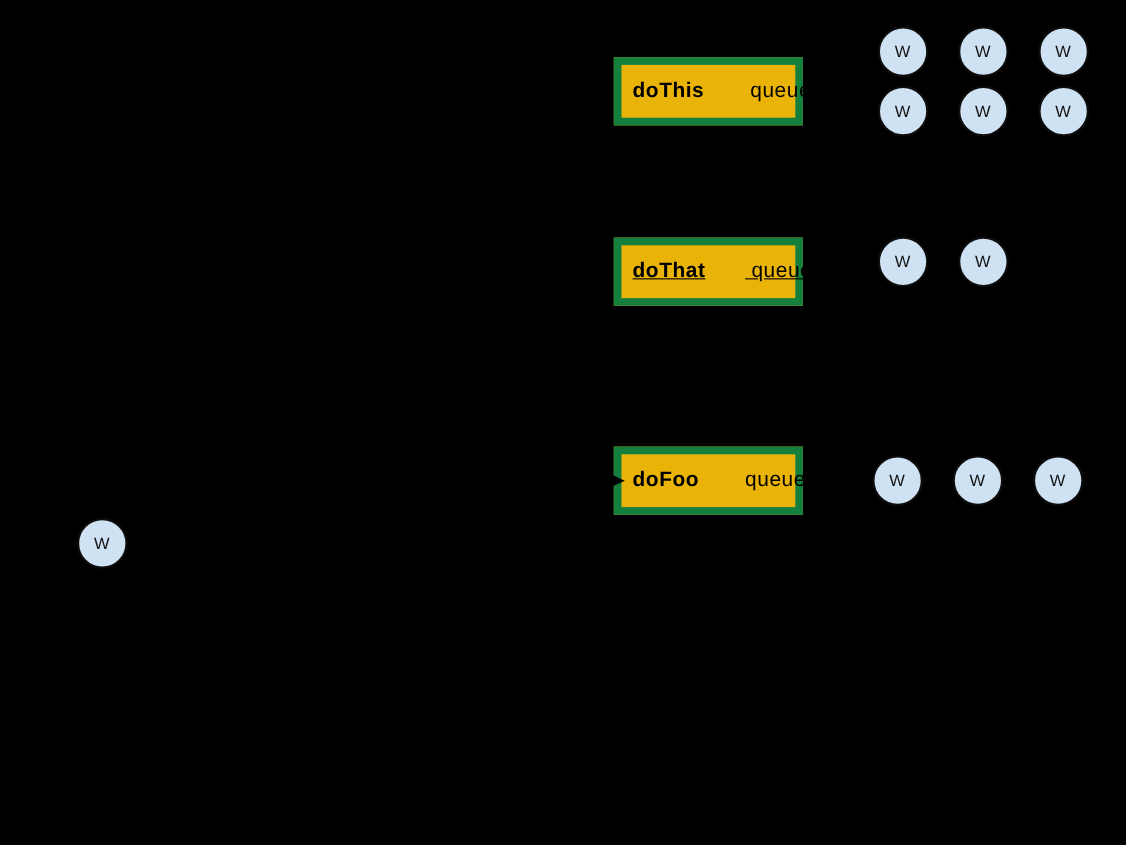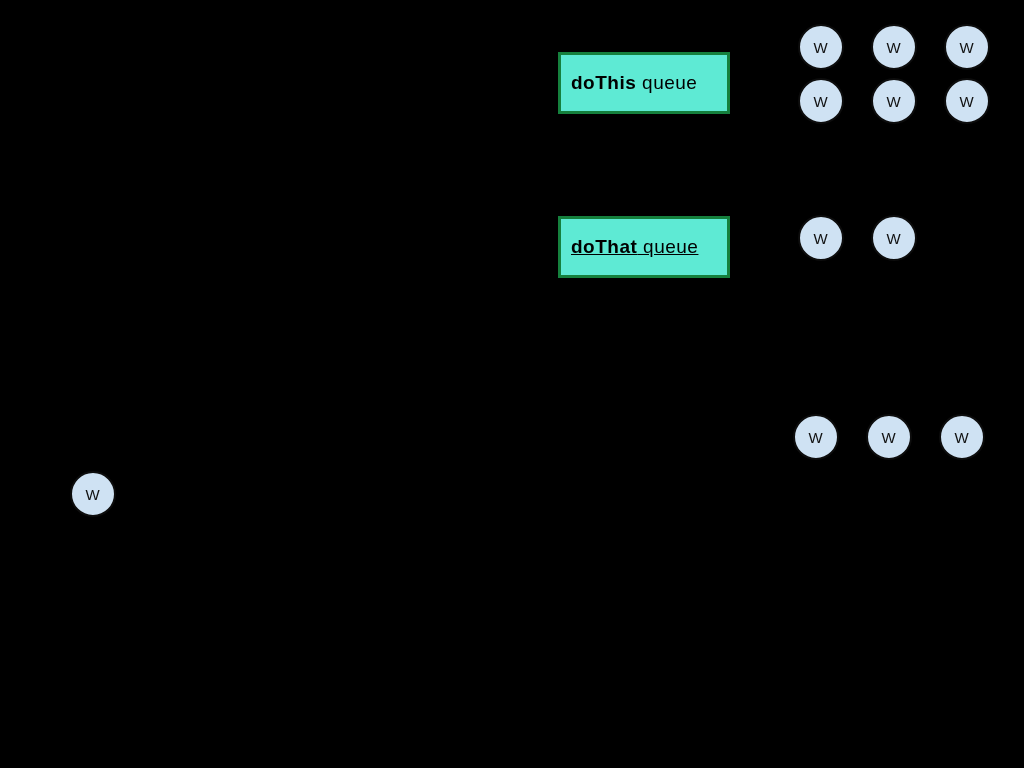--- a/index.html
+++ b/index.html
@@ -13,29 +13,30 @@
     width: 1024px;
     height: 768px;
     background: #000000;
     overflow: hidden;
   }
   .queue-box {
     position: absolute;
     box-sizing: border-box;
     width: 172px;
     height: 62px;
-    background: #5eead4;
-    border: 3px solid #15803d;
+    background: #eab308;
+    border: 7px solid #15803d;
     display: flex;
     align-items: center;
     padding-left: 10px;
     font-size: 19px;
     color: #000000;
     white-space: pre;
     letter-spacing: 0.5px;
+    gap: 36px;
   }
   .queue-box .qbold { font-weight: 700; }
   #box-dothis { left: 558px; top: 52px; }
   #box-dothat { left: 558px; top: 216px; text-decoration: underline; }
   #box-dofoo  { left: 558px; top: 406px; }
 
   .workers {
     position: absolute;
     display: flex;
     flex-wrap: wrap;
@@ -111,20 +112,23 @@
   <div class="workers" id="workers-dothat">
       <div class="worker">
         <span>W</span>
       </div>
       <div class="worker">
         <span>W</span>
       </div>
     </div>
 
   <div class="arrowhead" id="arrow-dofoo"></div>
+  <div class="queue-box" id="box-dofoo">
+    <span class="qbold">doFoo</span><span> queue;</span>
+  </div>
   <div class="workers" id="workers-dofoo">
       <div class="worker">
         <span>W</span>
       </div>
       <div class="worker">
         <span>W</span>
       </div>
       <div class="worker">
         <span>W</span>
       </div>

